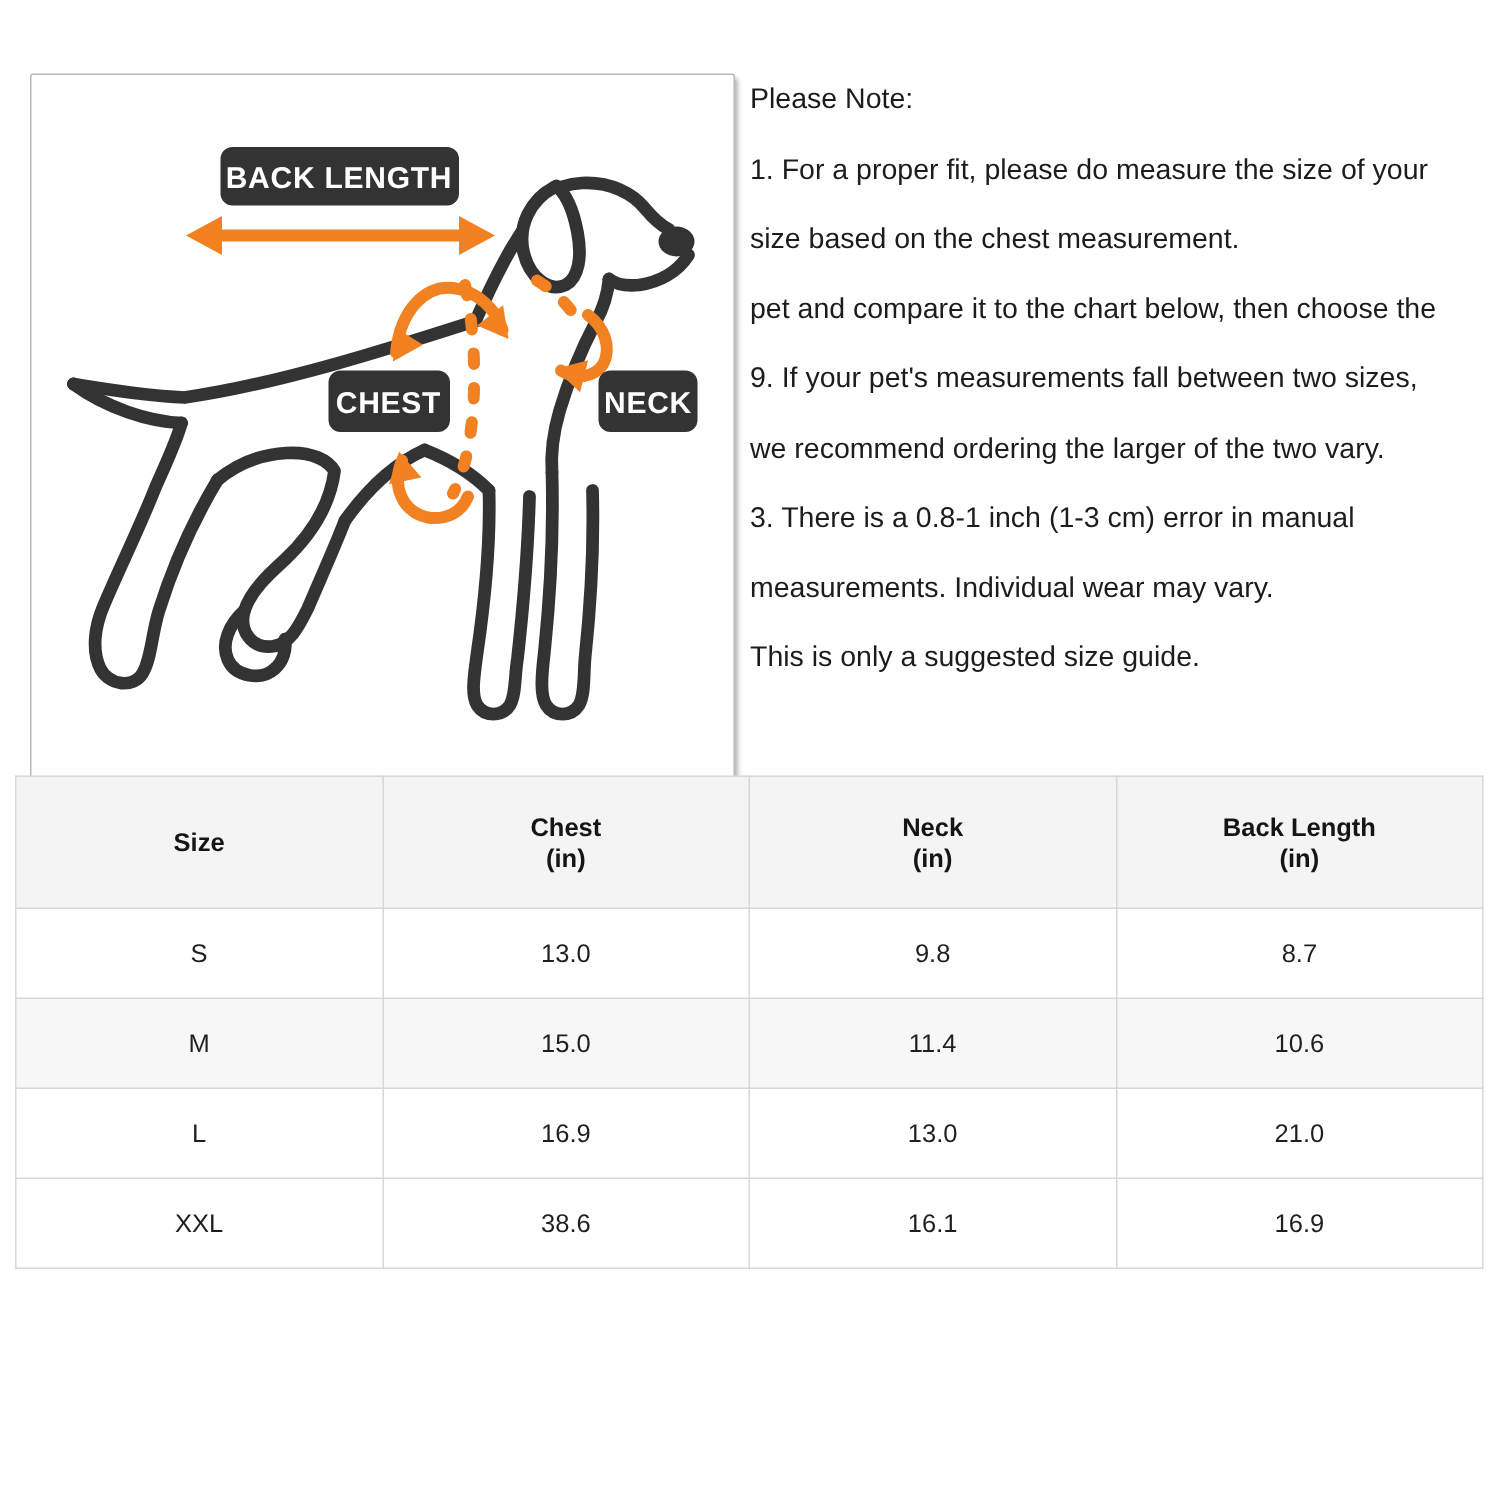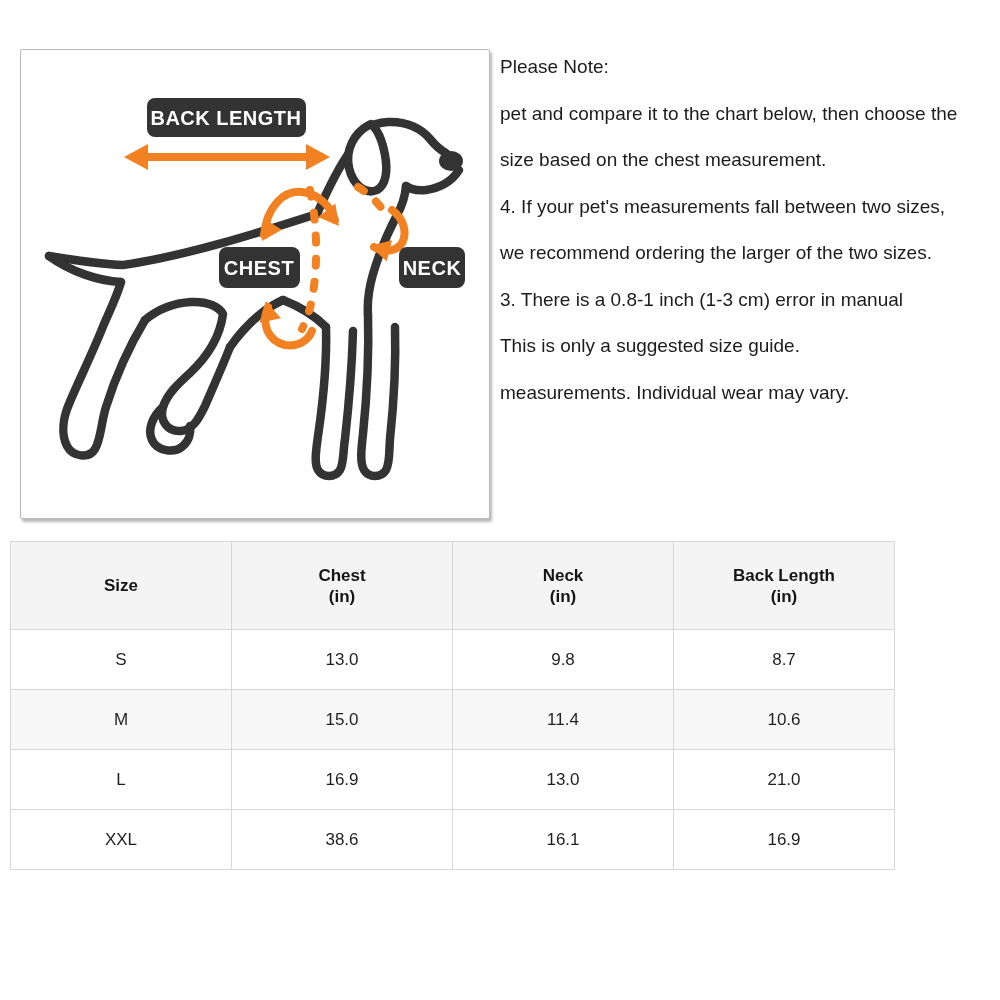--- a/index.html
+++ b/index.html
@@ -20,21 +20,21 @@
     font-weight:bold;font-size:20px;letter-spacing:.5px;
   }
   
   .notes{
     position:absolute;left:500px;top:44px;width:500px;
     font-size:19px;line-height:46.5px;color:#1c1c1c;
   }
   .note-line{white-space:nowrap;height:46.5px;}
   
   .size-table{
-    position:absolute;left:10px;top:541px;width:885px;
+    position:absolute;left:10px;top:517px;width:979px;
     border-collapse:collapse;table-layout:fixed;
   }
   .size-table th,.size-table td{
     border:1px solid #d8d8d8;text-align:center;vertical-align:middle;
     font-size:17px;padding:0;
   }
   .size-table th{
     height:87px;background:#f4f4f4;font-weight:bold;color:#151515;
     line-height:21px;
   }
@@ -108,27 +108,28 @@
       <rect x="198" y="197" width="81" height="41" rx="8" fill="#333333"></rect>
       <text class="diag-label-text" x="238" y="225" fill="#ffffff" text-anchor="middle">CHEST</text>
       <rect x="378" y="197" width="66" height="41" rx="8" fill="#333333"></rect>
       <text class="diag-label-text" x="411" y="225" fill="#ffffff" text-anchor="middle">NECK</text>
     </g>
   </svg>
 </div>
 
 <div class="notes">
     <div class="note-line">Please Note:</div>
+    <div class="note-line">1. For a proper fit, please do measure the size of your</div>
+    <div class="note-line">size based on the chest measurement.</div>
     <div class="note-line">pet and compare it to the chart below, then choose the</div>
-    <div class="note-line">size based on the chest measurement.</div>
-    <div class="note-line">4. If your pet's measurements fall between two sizes,</div>
-    <div class="note-line">we recommend ordering the larger of the two sizes.</div>
+    <div class="note-line">9. If your pet's measurements fall between two sizes,</div>
+    <div class="note-line">we recommend ordering the larger of the two vary.</div>
     <div class="note-line">3. There is a 0.8-1 inch (1-3 cm) error in manual</div>
+    <div class="note-line">measurements. Individual wear may vary.</div>
     <div class="note-line">This is only a suggested size guide.</div>
-    <div class="note-line">measurements. Individual wear may vary.</div>
   </div>
 
 <table class="size-table">
   <thead>
       <tr>
         <th>
           <div>Size</div>
         </th>
         <th>
           <div>Chest</div>

